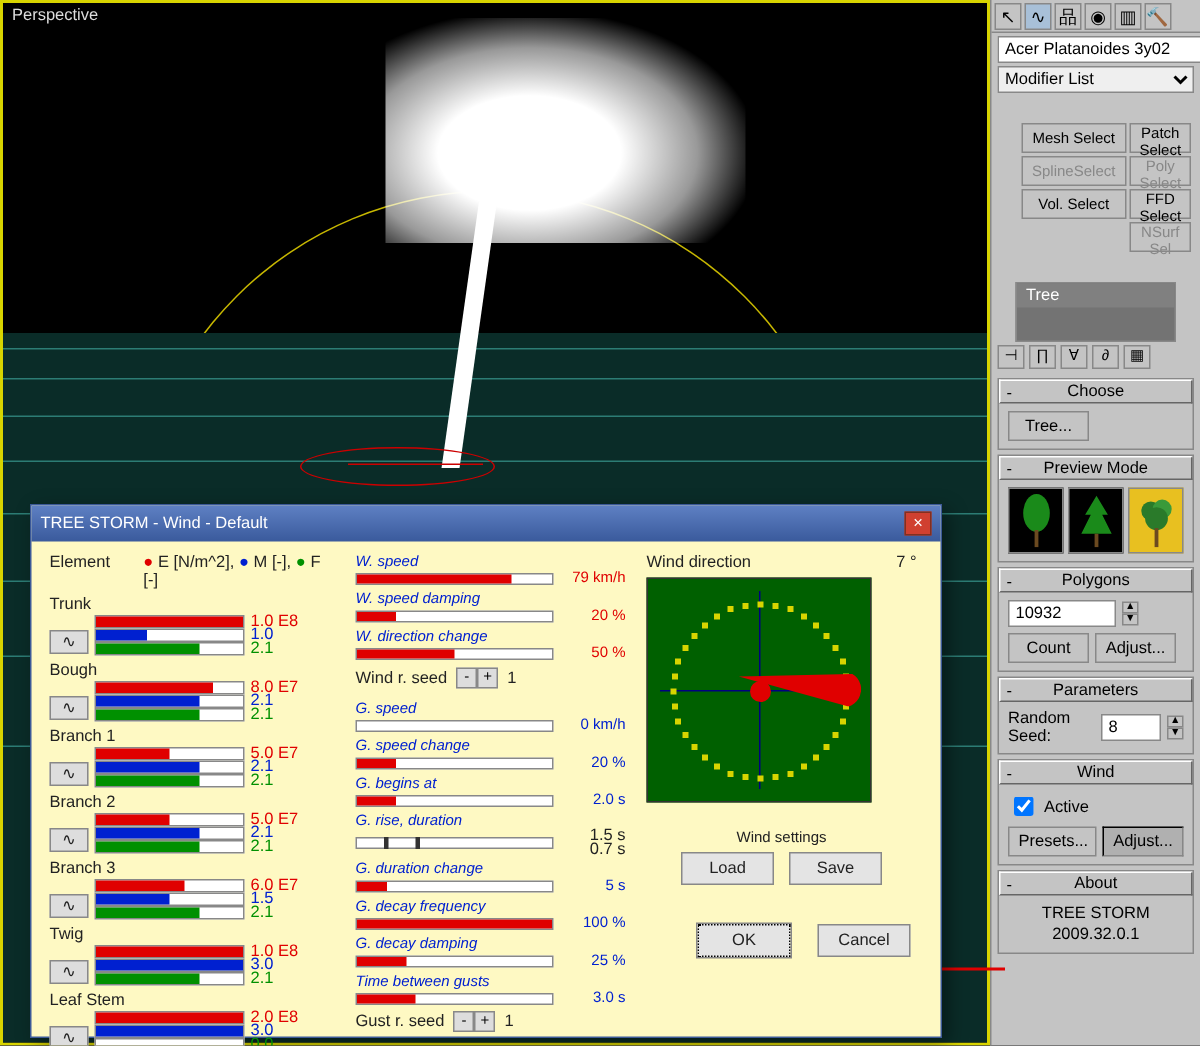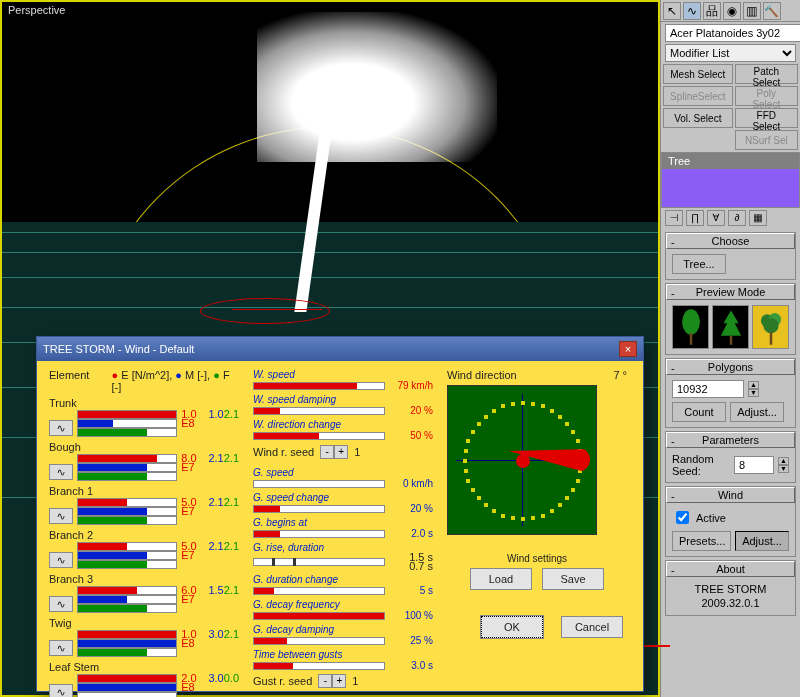--- a/index.html
+++ b/index.html
@@ -18,24 +18,24 @@
   .base-circle { position: absolute; top: 296px; left: 198px; width: 130px; height: 26px; border: 1px solid #c00; border-radius: 50%; }
 
   
   .right-panel { position: absolute; right: 0; top: 0; width: 140px; height: 697px; background: #c4c4c4; border-left: 1px solid #888; }
   .toolbar { height: 22px; display: flex; gap: 2px; padding: 2px; border-bottom: 1px solid #888; }
   .toolbar .ticon { width: 18px; height: 18px; border: 1px solid #888; display: flex; align-items: center; justify-content: center; font-size: 12px; background: #c4c4c4; }
   .obj-name { display: flex; margin: 2px 4px; align-items: center; }
   .obj-name input { flex: 1; height: 18px; border: 1px solid #888; padding: 0 4px; background: #fff; }
   .modifier-select { margin: 2px 4px; text-decoration: underline; }
   .modifier-select select { width: 100%; height: 18px; border: 1px solid #888; }
-  .btn-grid { display: grid; grid-template-columns: 1fr 1fr; gap: 2px; margin: 2px; }
+  .btn-grid { display: grid; grid-template-columns: 1fr 1fr; gap: 2px; margin: 20px; }
   .btn-grid button { height: 20px; font-size: 10px; border: 1px solid #888; background: #c4c4c4; }
   .btn-grid .disabled { color: #888; }
-  .stack-list { margin: 2px 0; height: 56px; border: 1px solid #888; background: #8b5cf6; }
+  .stack-list { margin: 2px 16px; height: 40px; border: 1px solid #888; background: #737373; }
   .stack-list .sel { background: #808080; color: #fff; padding: 2px 6px; }
   .mini-toolbar { display: flex; gap: 3px; margin: 2px 4px 6px 4px; }
   .mini-toolbar span { width: 18px; height: 16px; border: 1px solid #888; text-align: center; font-size: 10px; line-height: 14px; }
 
   .rollout { margin: 3px 4px; border: 1px solid #888; background: #c4c4c4; }
   .rollout-head { position: relative; height: 16px; border: 1px solid #fff; border-right-color: #666; border-bottom-color: #666; text-align: center; line-height: 14px; }
   .rollout-head .minus { position: absolute; left: 4px; top: 1px; }
   .rollout-body { padding: 5px 6px; }
   .rbtn { display: inline-block; min-width: 54px; height: 20px; border: 1px solid #888; background: #c4c4c4; text-align: center; line-height: 18px; padding: 0 6px; }
   .preview-row { display: flex; gap: 3px; }
@@ -50,42 +50,42 @@
   .spinner { display: inline-flex; flex-direction: column; }
   .spinner span { width: 11px; height: 8px; border: 1px solid #888; font-size: 7px; line-height: 6px; text-align: center; }
   .wind-body .chk { display: flex; align-items: center; gap: 4px; margin-bottom: 4px; }
   .wind-body .btnrow { display: flex; gap: 4px; }
   .wind-body .btnrow .rbtn.sel { border: 1px inset #333; background: #b0b0b0; }
   .about-body { text-align: center; line-height: 14px; }
   .red-arrow { position: absolute; top: 645px; left: 570px; width: 100px; height: 2px; background: #e00000; }
   .red-arrow::before { content: ""; position: absolute; left: -8px; top: -4px; border: 5px solid transparent; border-right: 10px solid #e00000; }
 
   
-  .dialog { position: absolute; top: 336px; left: 36px; width: 608px; height: 356px; background: #fde047; border: 1px solid #3b5998; box-shadow: 4px 4px 12px rgba(0,0,0,0.4); }
+  .dialog { position: absolute; top: 336px; left: 20px; width: 608px; height: 356px; background: #fef9c3; border: 1px solid #3b5998; box-shadow: 4px 4px 12px rgba(0,0,0,0.4); }
   .titlebar { height: 24px; background: linear-gradient(#5e80c3, #3a5a9c); color: #fff; display: flex; align-items: center; padding: 0 6px; justify-content: space-between; }
   .titlebar .closebtn { width: 18px; height: 16px; background: #d04030; color: #fff; text-align: center; line-height: 14px; border: 1px solid #803020; }
   .dlg-body { padding: 8px 12px 10px 12px; display: grid; grid-template-columns: 190px 180px 180px; gap: 14px; color: #222; }
 
   
   .elem-head { display: flex; gap: 10px; margin-bottom: 4px; }
   .elem-head .lbl { width: 54px; }
   .ldot.r { color: #e00000; }
   .ldot.b { color: #0020d0; }
   .ldot.g { color: #009000; }
   .elem-row { margin-bottom: 4px; }
   .elem-row .name { margin-bottom: 1px; display: inline-block; }
   .bars { display: flex; align-items: flex-start; gap: 4px; }
   .wave-btn { width: 26px; height: 16px; border: 1px solid #888; background: #ddd; text-align: center; line-height: 14px; margin-top: 10px; }
   .bar-col { display: flex; flex-direction: column; gap: 0; }
   .bar { position: relative; width: 100px; height: 9px; background: #fff; border: 1px solid #888; }
   .bar .fill { position: absolute; top: 0; left: 0; bottom: 0; }
   .fill.r { background: #e00000; }
   .fill.b { background: #0020d0; }
   .fill.g { background: #009000; }
-  .vals { display: flex; flex-direction: row; font-size: 10px; line-height: 9px; }
+  .vals { display: flex; flex-direction: column; font-size: 10px; line-height: 9px; }
   .vals .vr { color: #e00000; } .vals .vb { color: #0020d0; } .vals .vg { color: #009000; }
 
   
   .srow { margin-bottom: 3px; }
   .srow .slabel { color: #0020d0; font-size: 10px; font-style: italic; }
   .srow .sbar-wrap { display: flex; align-items: center; gap: 6px; }
   .sbar { position: relative; flex: 1; height: 8px; background: #fff; border: 1px solid #888; }
   .sbar .fillr { position: absolute; top: 0; left: 0; bottom: 0; background: #e00000; }
   .sbar .mark { position: absolute; top: -1px; bottom: -1px; width: 3px; background: #333; }
   .sval { width: 42px; text-align: right; font-size: 10px; }

